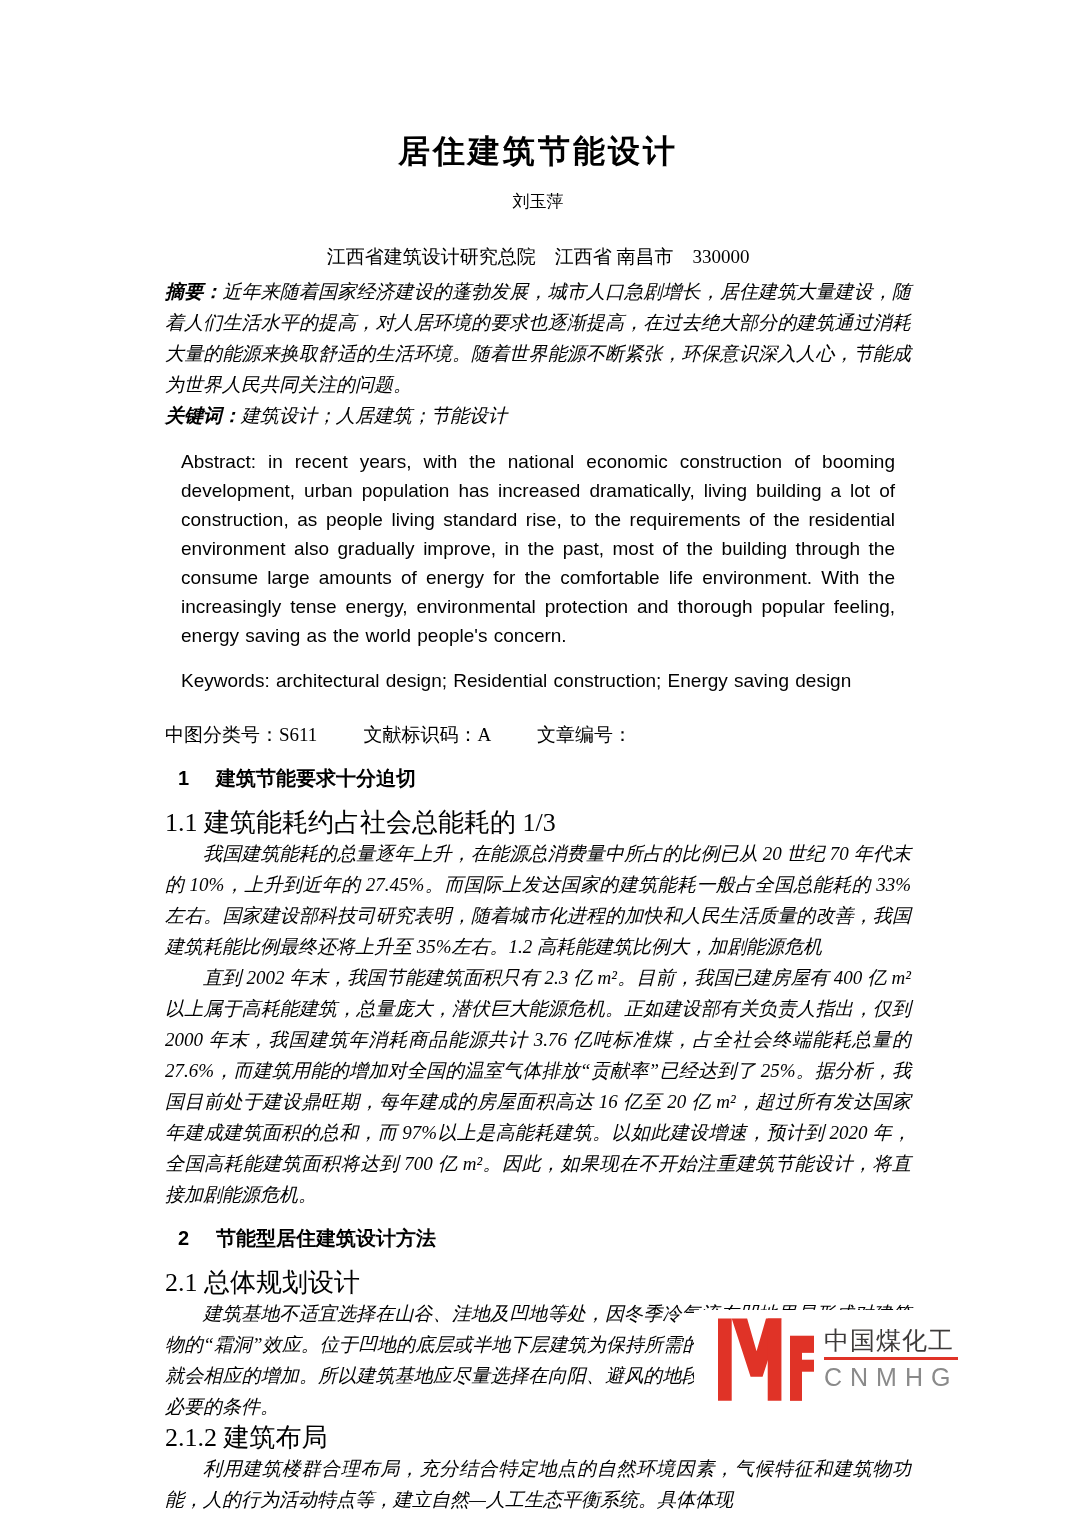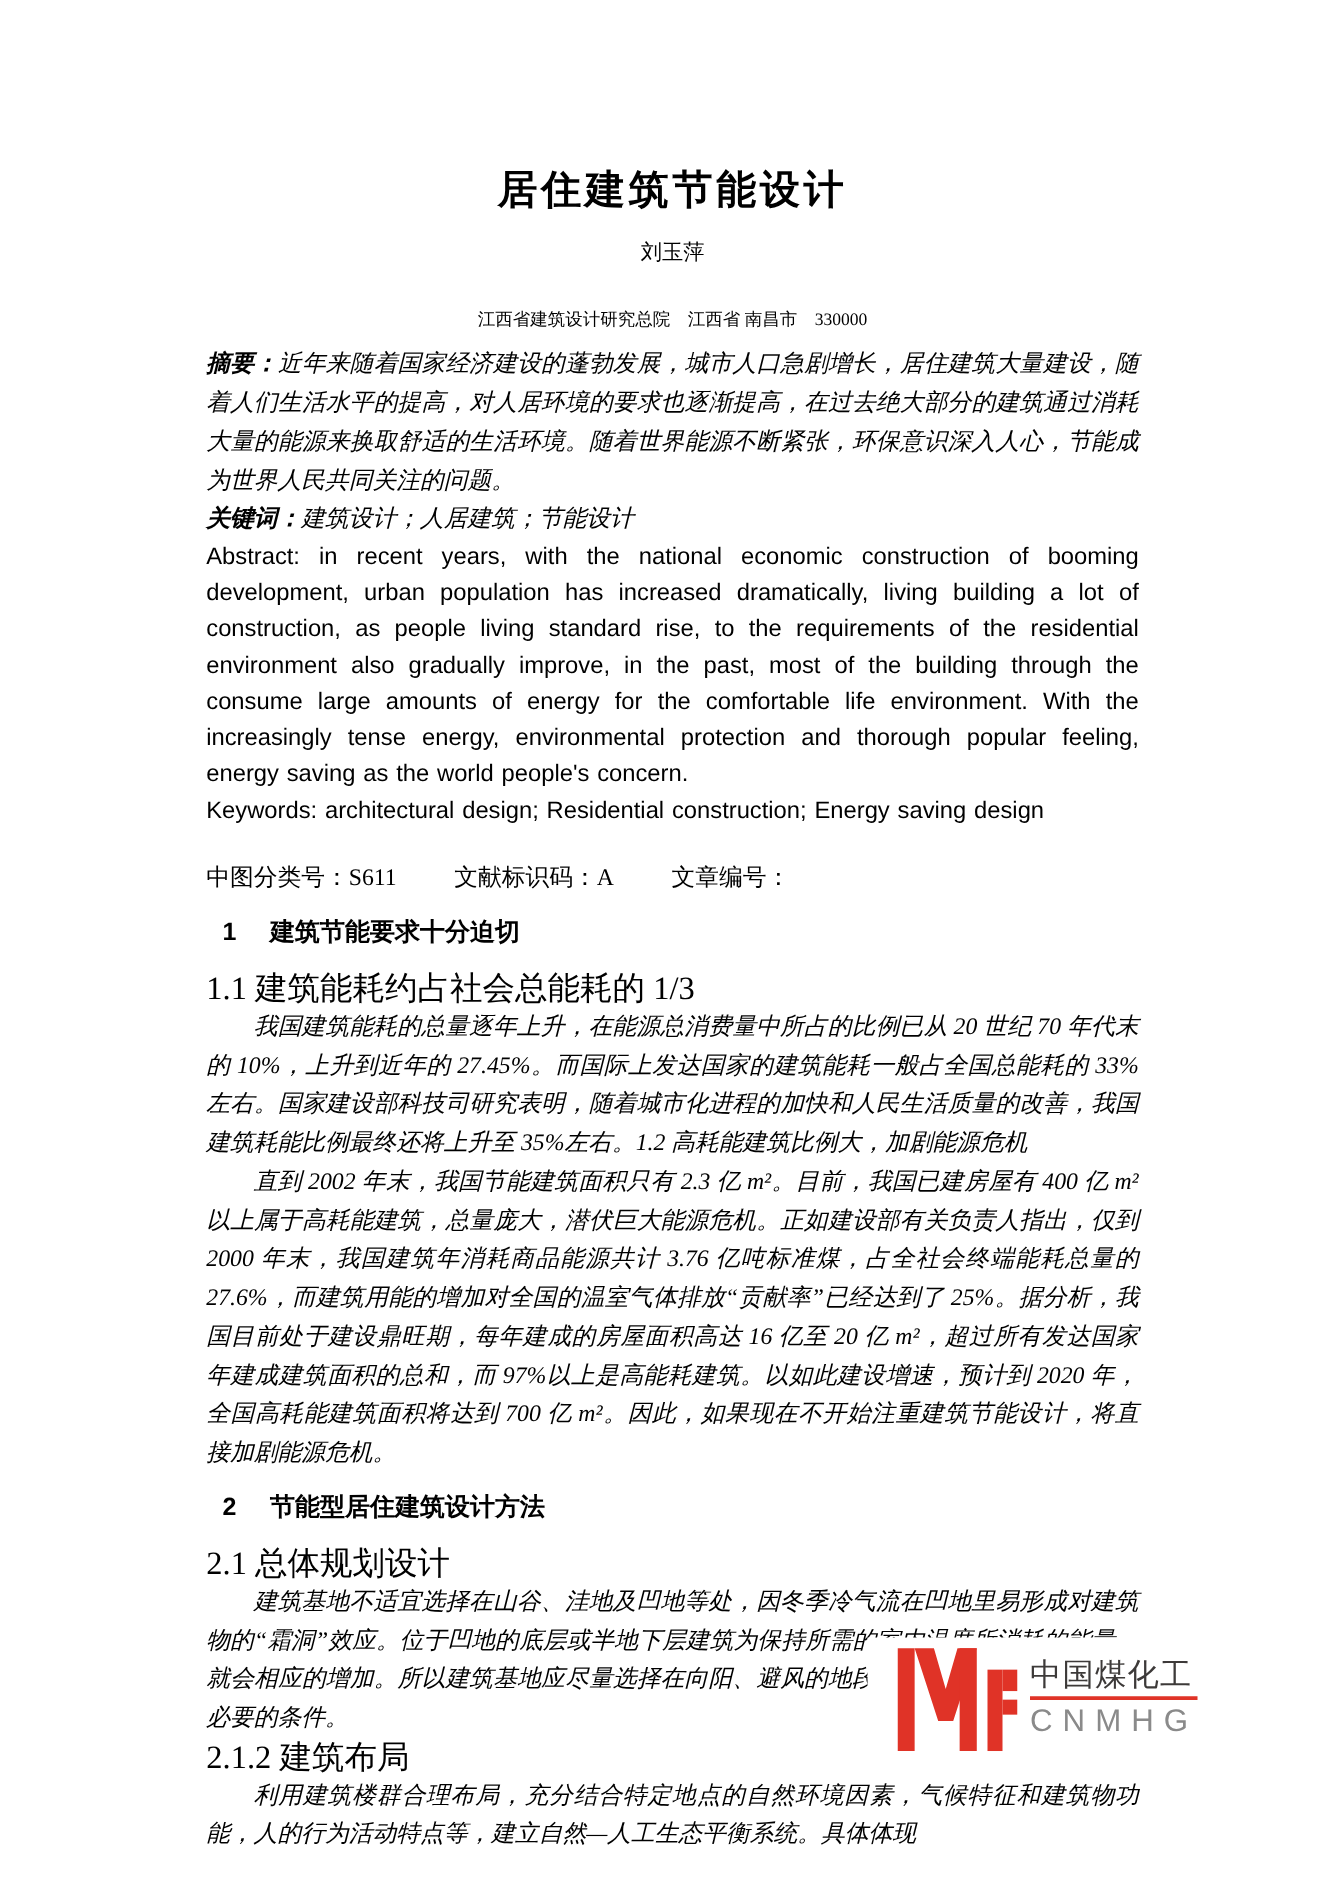--- a/index.html
+++ b/index.html
@@ -29,37 +29,37 @@
   }
   .author {
     margin: 16px 0 0 0;
     text-align: center;
     font-size: 17px;
     line-height: 24px;
   }
   .affiliation {
     margin: 30px 0 0 0;
     text-align: center;
-    font-size: 14px;
+    font-size: 19px;
     line-height: 26px;
   }
   .cn-par {
     margin: 0;
     font-size: 19px;
     line-height: 31px;
     text-align: justify;
     font-style: italic;
   }
   .abstract-cn { margin-top: 6px; }
   .bold-label {
     font-family: "Liberation Sans", "DejaVu Sans", sans-serif;
     font-weight: bold;
   }
   .en-par {
-    margin: 0;
+    margin: 16px;
     font-family: "Liberation Sans", "DejaVu Sans", sans-serif;
     font-size: 19px;
     line-height: 29px;
     text-align: justify;
     word-spacing: 1px;
   }
   .en-keywords { text-align: left; }
   .meta-line {
     margin: 24px 0 0 0;
     font-size: 19px;

